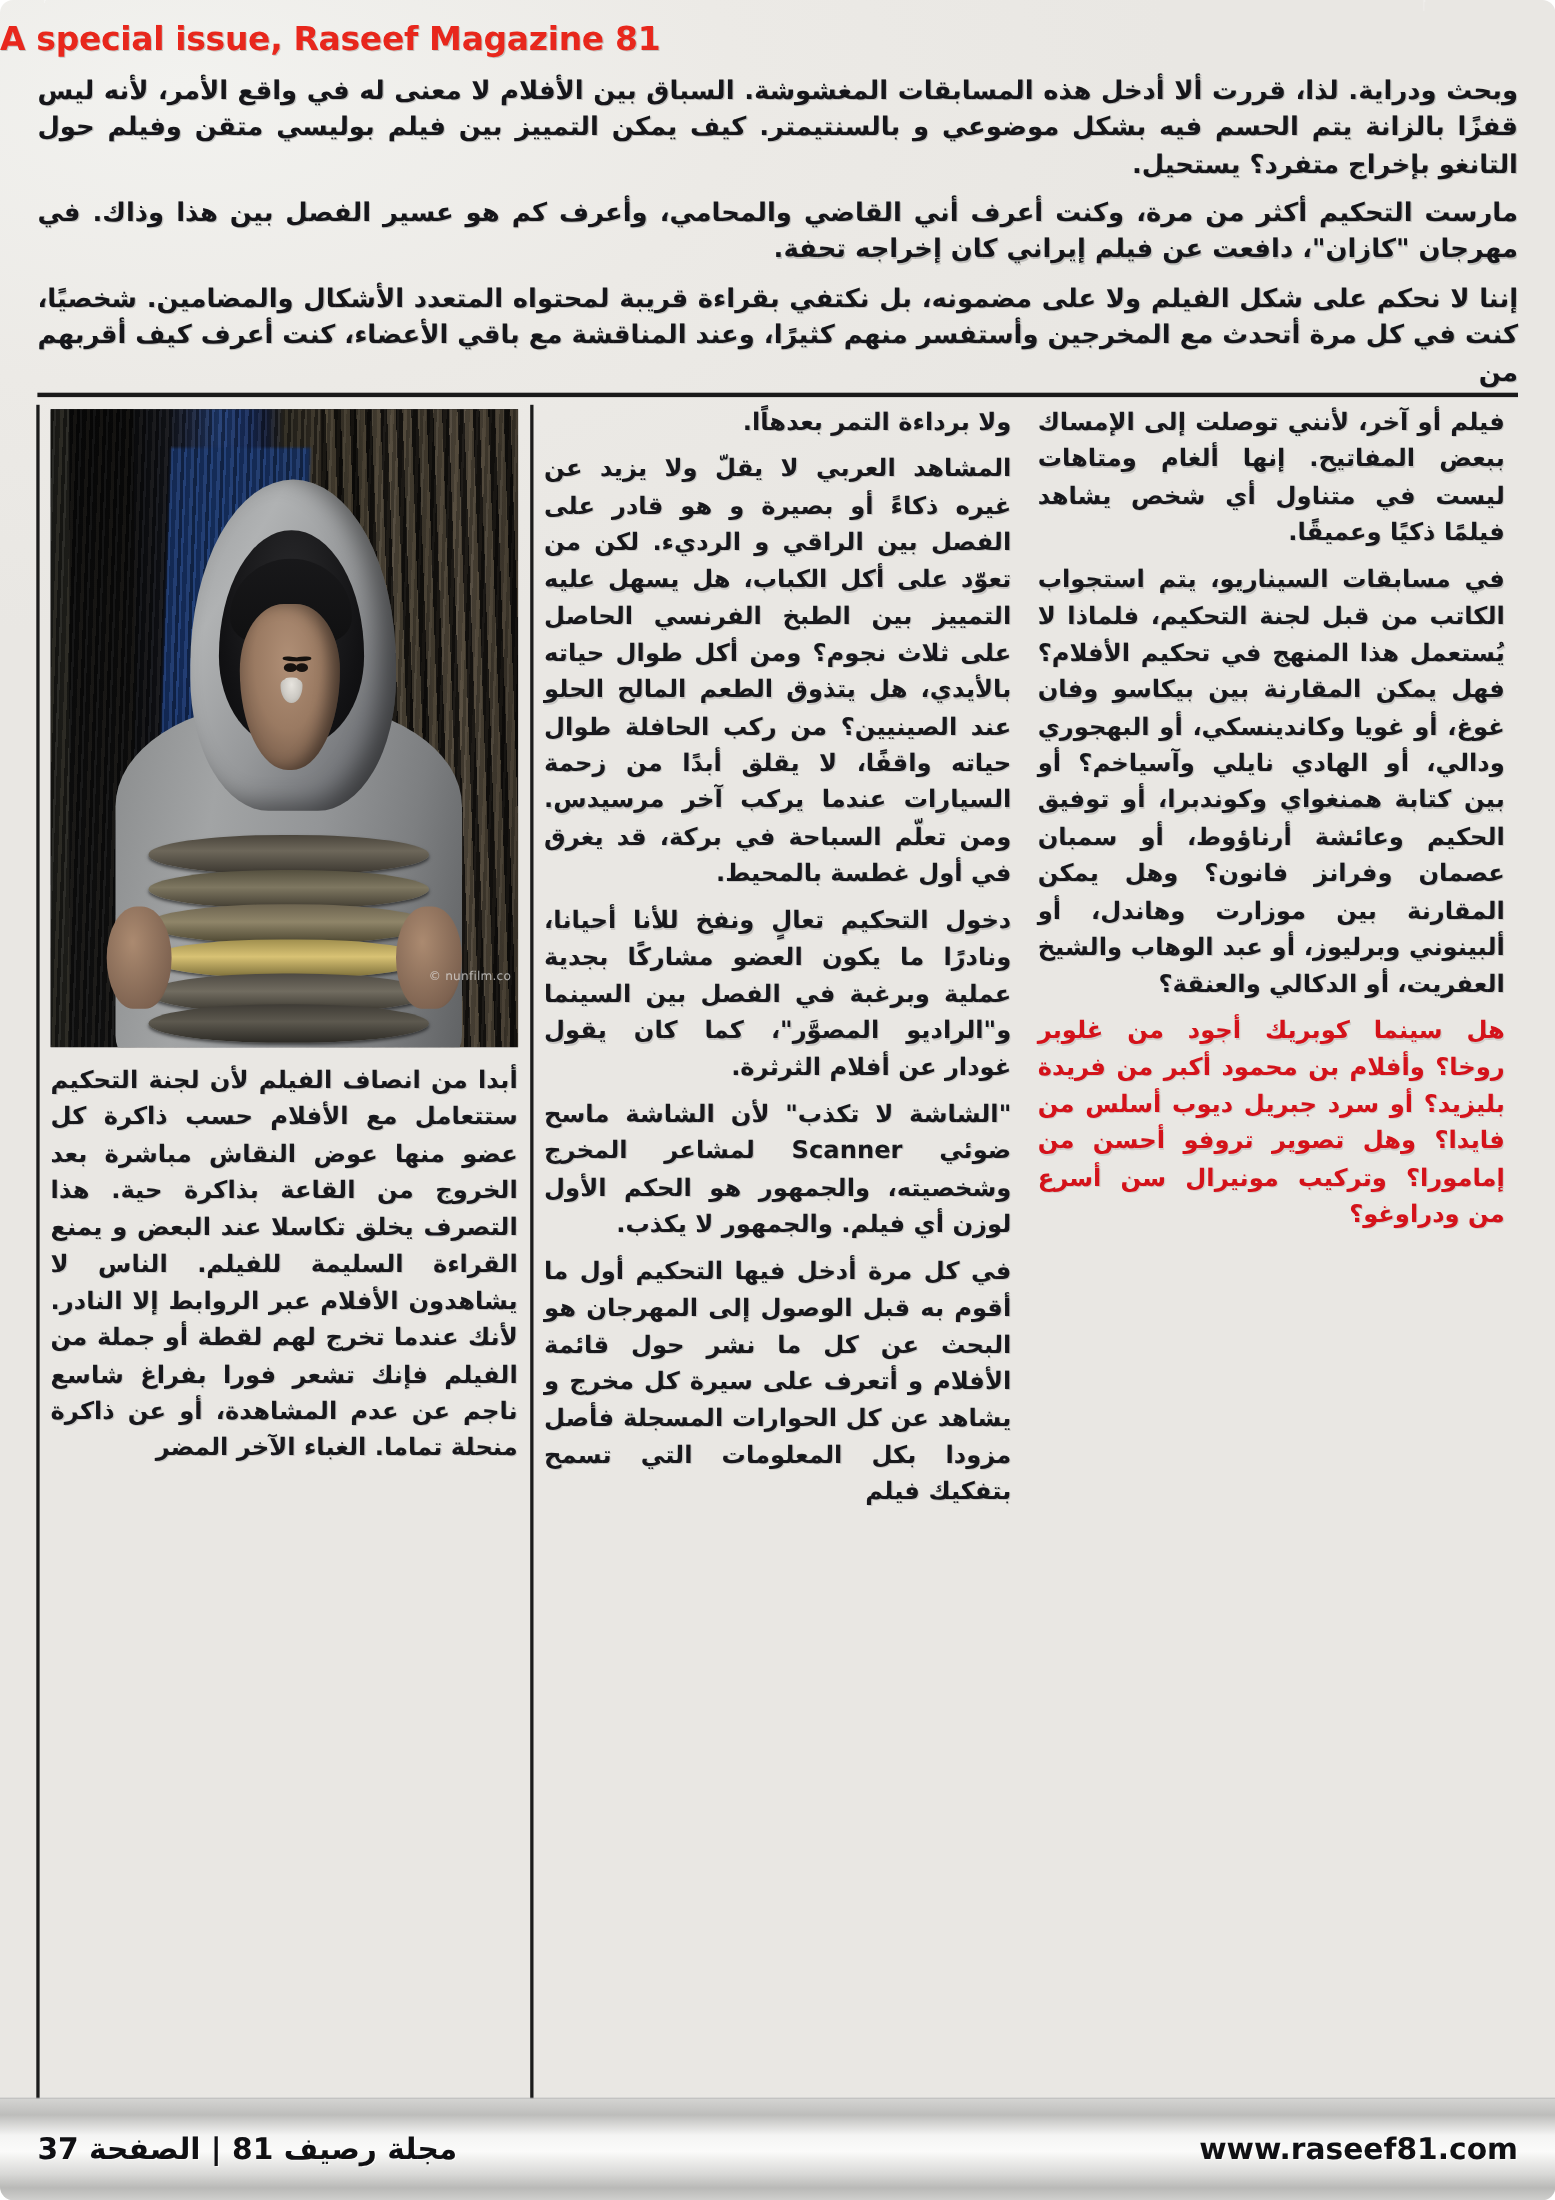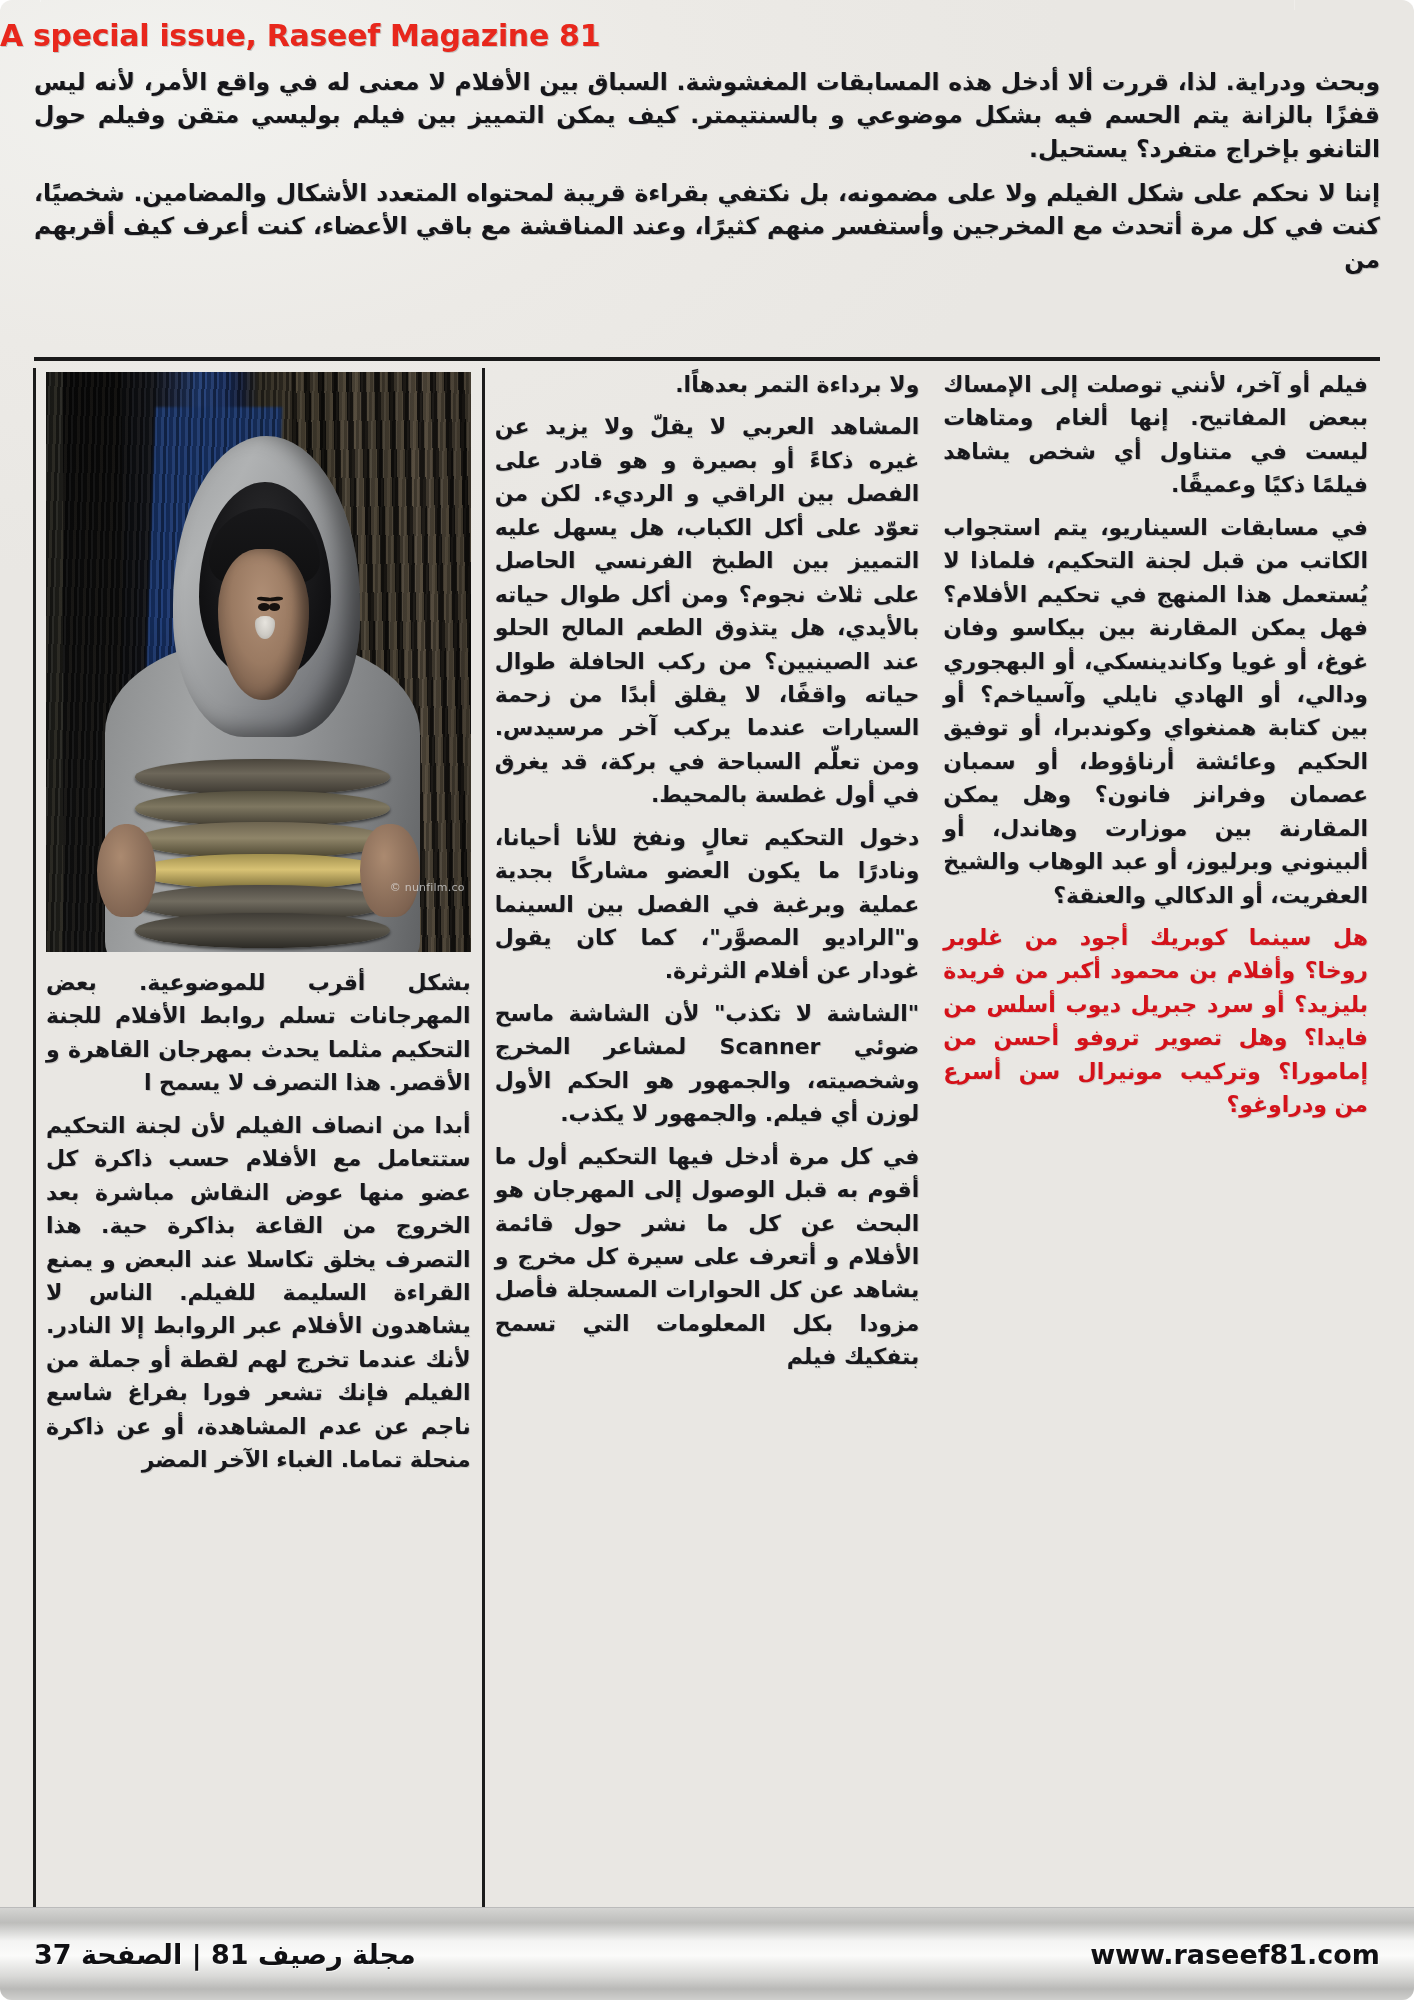--- a/index.html
+++ b/index.html
@@ -360,20 +360,21 @@
 <body>
 
 <div class="page">
 
   <div class="masthead">
     <span class="masthead-title">A special issue, Raseef Magazine 81</span>
   </div>
 
   <div class="intro">
     <p>وبحث ودراية. لذا، قررت ألا أدخل هذه المسابقات المغشوشة. السباق بين الأفلام لا معنى له في واقع الأمر، لأنه ليس قفزًا بالزانة يتم الحسم فيه بشكل موضوعي و بالسنتيمتر. كيف يمكن التمييز بين فيلم بوليسي متقن وفيلم حول التانغو بإخراج متفرد؟ يستحيل.</p>
+    <p>مارست التحكيم أكثر من مرة، وكنت أعرف أني القاضي والمحامي، وأعرف كم هو عسير الفصل بين هذا وذاك. في مهرجان "كازان"، دافعت عن فيلم إيراني كان إخراجه تحفة.</p>
     <p>إننا لا نحكم على شكل الفيلم ولا على مضمونه، بل نكتفي بقراءة قريبة لمحتواه المتعدد الأشكال والمضامين. شخصيًا، كنت في كل مرة أتحدث مع المخرجين وأستفسر منهم كثيرًا، وعند المناقشة مع باقي الأعضاء، كنت أعرف كيف أقربهم من</p>
   </div>
 
   <div class="rule-top"></div>
 
   <div class="columns">
 
     <div class="col">
       <p>فيلم أو آخر، لأنني توصلت إلى الإمساك ببعض المفاتيح. إنها ألغام ومتاهات ليست في متناول أي شخص يشاهد فيلمًا ذكيًا وعميقًا.</p>
       <p>في مسابقات السيناريو، يتم استجواب الكاتب من قبل لجنة التحكيم، فلماذا لا يُستعمل هذا المنهج في تحكيم الأفلام؟ فهل يمكن المقارنة بين بيكاسو وفان غوغ، أو غويا وكاندينسكي، أو البهجوري ودالي، أو الهادي نايلي وآسياخم؟ أو بين كتابة همنغواي وكوندبرا، أو توفيق الحكيم وعائشة أرناؤوط، أو سمبان عصمان وفرانز فانون؟ وهل يمكن المقارنة بين موزارت وهاندل، أو ألبينوني وبرليوز، أو عبد الوهاب والشيخ العفريت، أو الدكالي والعنقة؟</p>
@@ -419,21 +420,20 @@
               <div class="reel r5"></div>
               <div class="reel r6"></div>
             </div>
             <div class="hand left"></div>
             <div class="hand right"></div>
           </div>
         </div>
         <span class="watermark">© nunfilm.co</span>
       </div>
 
-      <p>بشكل أقرب للموضوعية. بعض المهرجانات تسلم روابط الأفلام للجنة التحكيم مثلما يحدث بمهرجان القاهرة و الأقصر. هذا التصرف لا يسمح ا</p>
       <p>أبدا من انصاف الفيلم لأن لجنة التحكيم ستتعامل مع الأفلام حسب ذاكرة كل عضو منها عوض النقاش مباشرة بعد الخروج من القاعة بذاكرة حية. هذا التصرف يخلق تكاسلا عند البعض و يمنع القراءة السليمة للفيلم. الناس لا يشاهدون الأفلام عبر الروابط إلا النادر. لأنك عندما تخرج لهم لقطة أو جملة من الفيلم فإنك تشعر فورا بفراغ شاسع ناجم عن عدم المشاهدة، أو عن ذاكرة منحلة تماما. الغباء الآخر المضر</p>
     </div>
 
   </div>
 
   <div class="footer-band">
     <div class="footer-inner">
       <span class="footer-right">www.raseef81.com</span>
       <span class="footer-left">مجلة رصيف 81 | الصفحة 37</span>
     </div>

